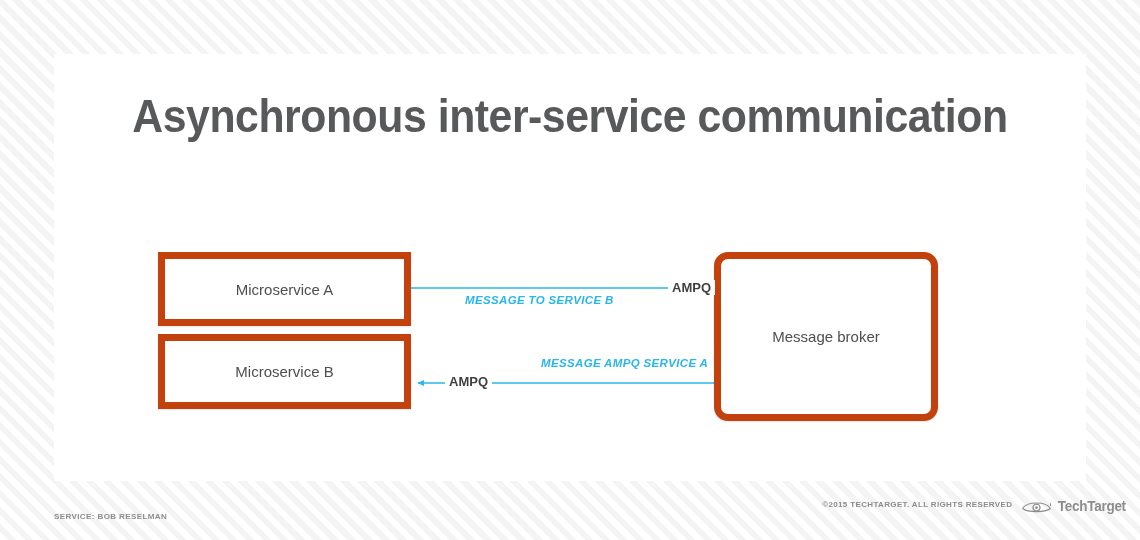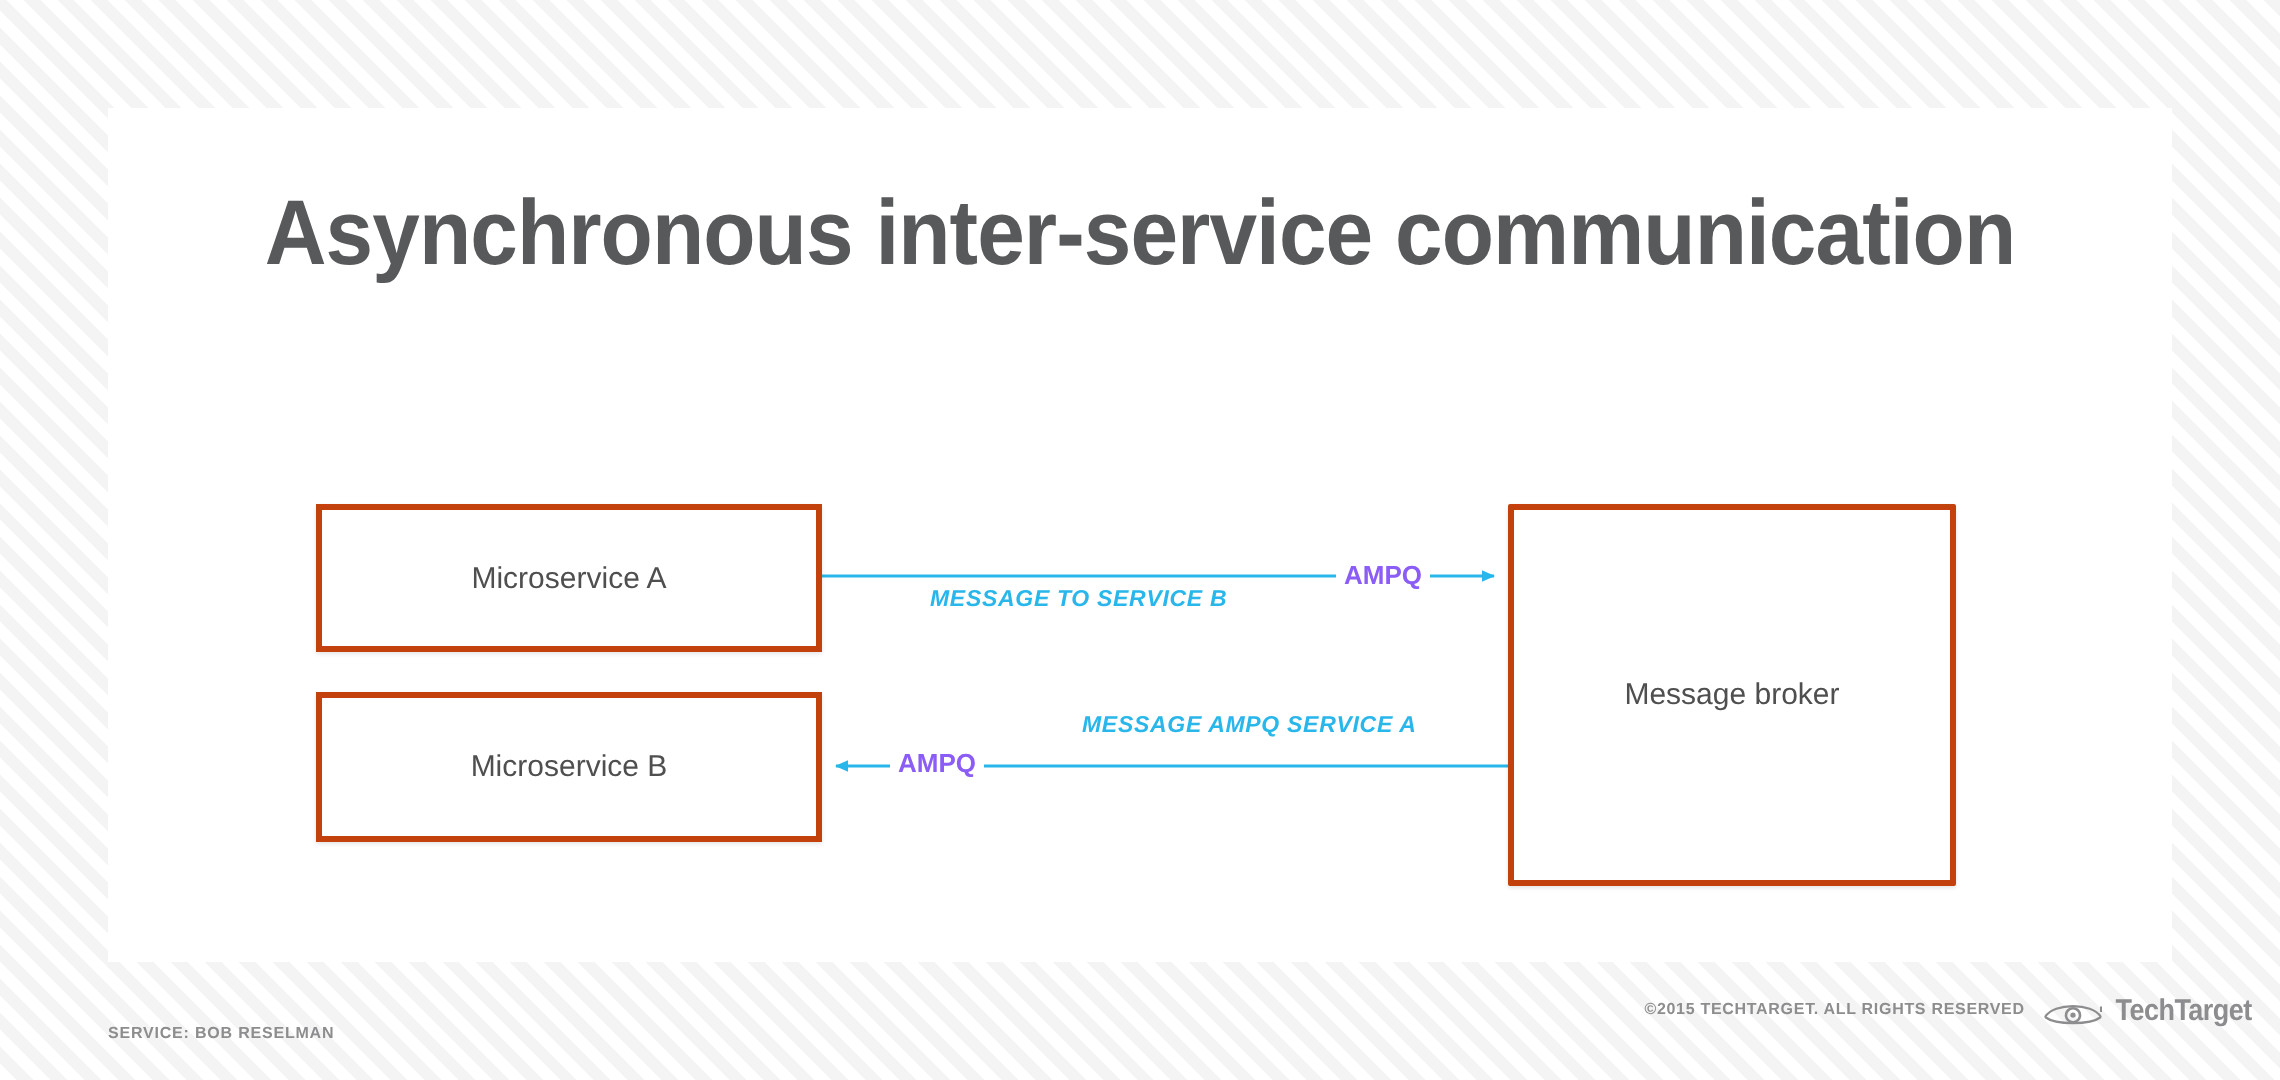--- a/index.html
+++ b/index.html
@@ -55,49 +55,49 @@
     position: absolute;
     left: 0;
     top: 0;
     width: 1032px;
     height: 427px;
   }
   .svc-box {
     position: absolute;
     box-sizing: border-box;
     background: #ffffff;
-    border: 3px solid #c2410c;
+    border: 7px solid #c2410c;
     box-shadow: 0 1px 2px rgba(0,0,0,0.10);
     display: flex;
     align-items: center;
     justify-content: center;
   }
   .svc-label {
     font-size: 15px;
     color: #4f4f4f;
     font-family: "Liberation Sans", sans-serif;
   }
   #svc-a {
     left: 104px;
     top: 198px;
     width: 253px;
     height: 74px;
   }
   #svc-b {
     left: 104px;
-    top: 292px;
+    top: 280px;
     width: 253px;
     height: 75px;
   }
   #broker {
-    left: 700px;
+    left: 660px;
     top: 198px;
     width: 224px;
-    height: 191px;
-    border-radius: 1px;
+    height: 169px;
+    border-radius: 14px;
   }
   #broker .svc-label {
     font-size: 15px;
   }
   
   .conn-svg {
     position: absolute;
     left: 0;
     top: 0;
     width: 1032px;
@@ -119,21 +119,21 @@
     margin-top: 32px;
   }
   #flow-label-bottom {
     left: 487px;
     top: 303px;
   }
   .proto-label {
     position: absolute;
     font-size: 13px;
     font-weight: bold;
-    color: #8b5cf6;
+    color: #404040;
     background: #ffffff;
     padding: 0 4px;
     white-space: nowrap;
   }
   #proto-top {
     left: 614px;
     top: 226px;
   }
   #proto-bottom {
     left: 391px;

